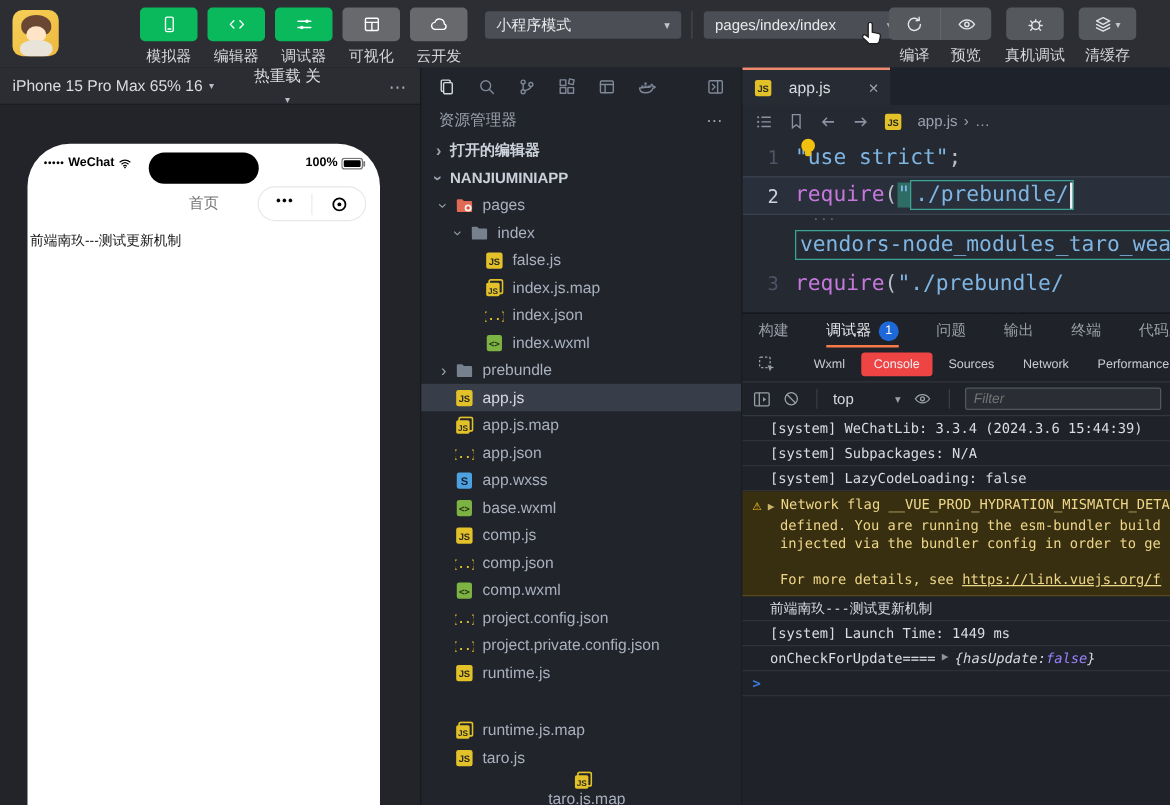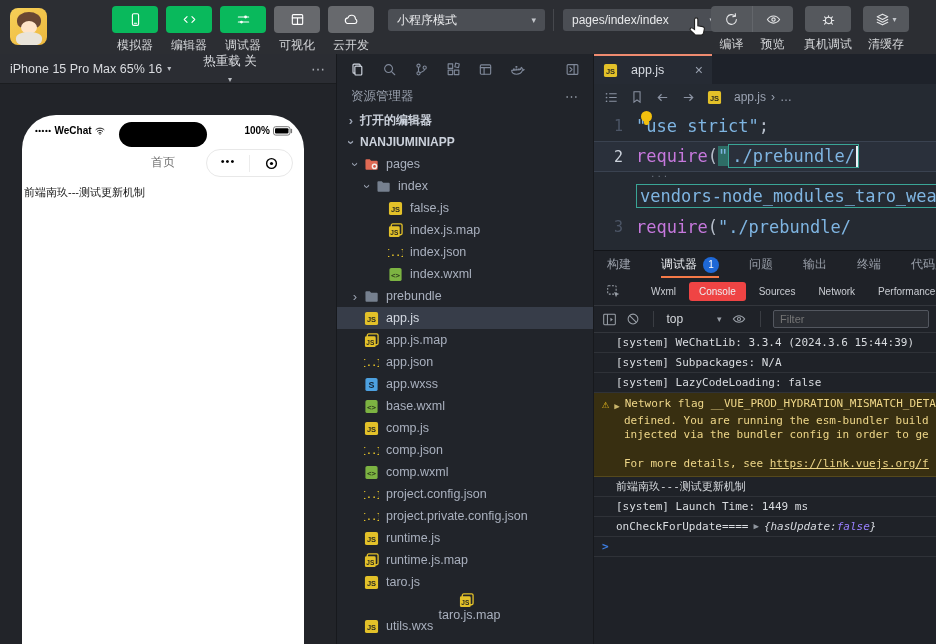--- a/index.html
+++ b/index.html
@@ -121,21 +121,21 @@
            padding:0 6px;gap:3px;font-size:10px;color:#c9ccd2;}
   .inspect-ic{color:#9aa0a8;padding:0 6px;cursor:pointer;}
   .sub-div{width:1px;height:16px;background:#3a3d43;margin:0 4px;}
   .stab{padding:4px 10px;border-radius:3px;cursor:pointer;white-space:nowrap;}
   .stab.active{background:#ef4444;color:#eceef1;}
   .ctools{height:27px;display:flex;align-items:center;gap:9px;padding:0 8px;border-bottom:1px solid #33363c;color:#9aa0a8;}
   .ctools .ic{cursor:pointer;}
   .topsel{width:148px;display:flex;align-items:center;font-size:12px;color:#d5d8dc;cursor:pointer;}
   .topsel .caret{margin-left:auto;font-size:9px;color:#9aa0a8;}
   .filter{width:210px;height:18px;background:#2a2d33;border:1px solid #53575f;border-radius:2px;
-          color:#aab0b8;font-size:11px;padding:0 6px;font-family:"Liberation Sans",sans-serif;outline:none;}
+          color:#aab0b8;font-size:11px;padding:0 6px;font-family:"Liberation Sans",sans-serif;outline:none;font-style:italic;}
   .clist{font-family:"DejaVu Sans Mono",monospace;font-size:11px;color:#d9dce0;}
   .crow{min-height:20px;display:flex;align-items:center;padding:0 8px 0 22px;
         border-bottom:1px solid #2f3238;white-space:nowrap;overflow:hidden;}
   .crow.warn{display:block;background:#382f11;border-color:#55491c;color:#eed688;padding:4px 8px;line-height:14.5px;}
   .wfirst{display:flex;align-items:flex-start;gap:5px;}
   .wtri{color:#c9b46a;font-size:9px;padding-top:2px;}
   .wicon{color:#f3c21e;font-size:12px;line-height:14px;}
   .wline{padding-left:22px;white-space:nowrap;overflow:hidden;}
   .wlink{text-decoration:underline;cursor:pointer;color:#eed688;}
   .rtri{color:#8f959e;font-size:9px;margin:0 5px;}
@@ -536,21 +536,21 @@
         <div class="trow" style="padding-left: 9px;">
           <span class="chev"></span>
           <span class="ficon">
             <svg width="15" height="15" viewBox="0 0 16 16">
               <rect x="1" y="1" width="14" height="14" rx="2" fill="#e3c129"></rect>
               <text x="8" y="11.5" font-size="8" font-weight="bold" text-anchor="middle" fill="#2b2b20" font-family="Liberation Sans,sans-serif">JS</text>
             </svg>
           </span>
           <span>runtime.js</span>
         </div>
-        <div class="trow" style="padding-left: 9px;">
+        <div class="trow" style="padding-left: 9px; margin-top: 24px;">
           <span class="chev"></span>
           <span class="ficon">
             <svg width="15" height="15" viewBox="0 0 16 16">
               <rect x="3.5" y="1" width="11.5" height="11.5" rx="1.5" fill="none" stroke="#e3c129" stroke-width="1.4"></rect>
               <rect x="1" y="3.5" width="11.5" height="11.5" rx="1.5" fill="#e3c129"></rect>
               <text x="6.8" y="12.8" font-size="7" font-weight="bold" text-anchor="middle" fill="#2b2b20" font-family="Liberation Sans,sans-serif">JS</text>
             </svg>
           </span>
           <span>runtime.js.map</span>
         </div>

